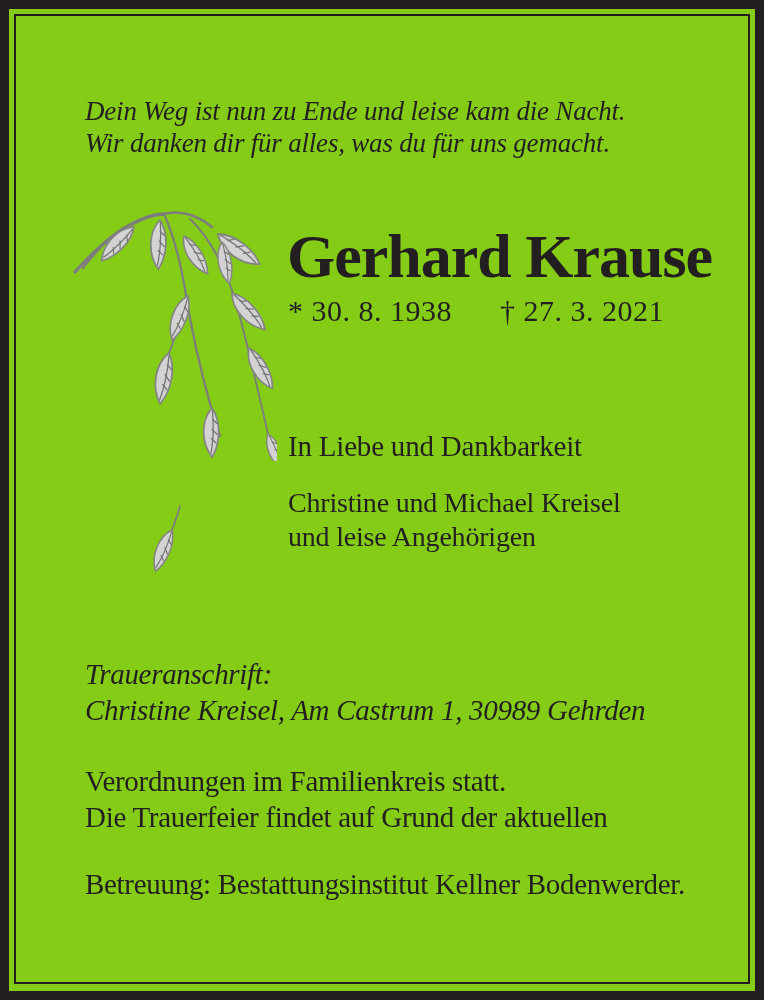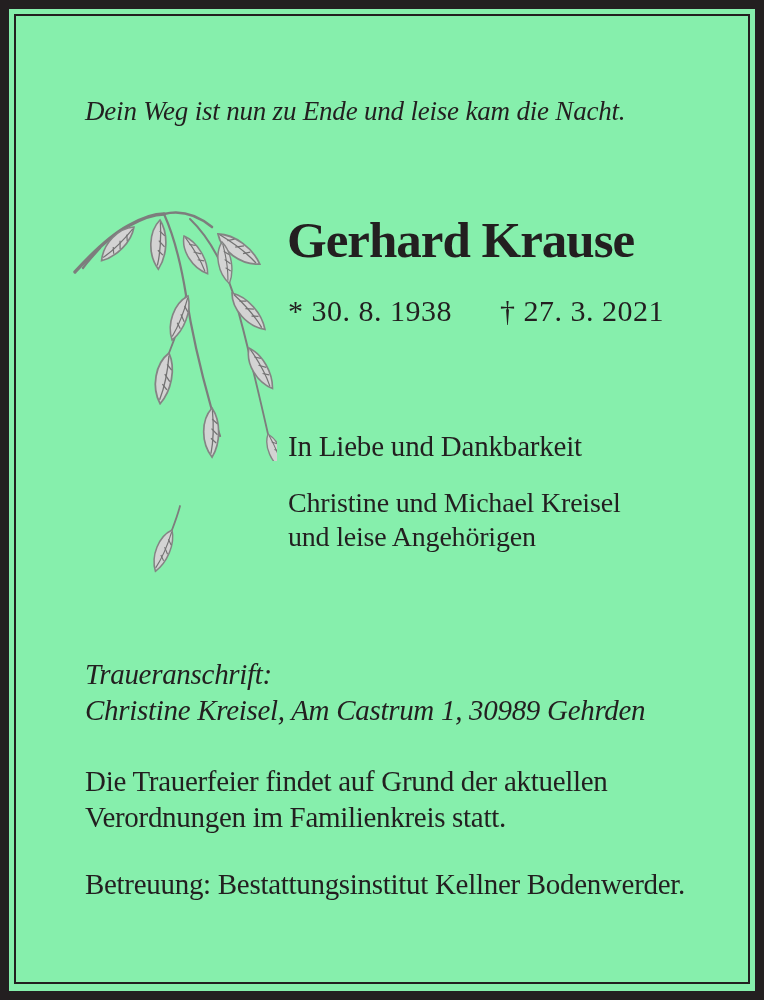--- a/index.html
+++ b/index.html
@@ -4,21 +4,21 @@
 <style>
   html, body {
     margin: 0;
     padding: 0;
     background: #ffffff;
   }
   .page {
     position: relative;
     width: 764px;
     height: 1000px;
-    background: #86efac;
+    background: #84cc16;
     font-family: "Liberation Serif", serif;
     color: #231f20;
     overflow: hidden;
   }
   .frame-outer {
     position: absolute;
     inset: 0;
     border: 9px solid #231f20;
     box-sizing: border-box;
     pointer-events: none;
@@ -53,22 +53,22 @@
   .falling-leaf {
     position: absolute;
     left: 128px;
     top: 500px;
     width: 75px;
     height: 95px;
   }
   .deceased-name {
     position: absolute;
     left: 287px;
-    top: 212px;
-    font-size: 51px;
+    top: 228px;
+    font-size: 62px;
     font-weight: bold;
     letter-spacing: -1px;
     line-height: 56px;
     white-space: nowrap;
   }
   .dates-row {
     position: absolute;
     left: 288px;
     top: 294px;
     display: flex;
@@ -141,20 +141,21 @@
 </head>
 <body>
 
 <div class="page">
 
   <div class="frame-outer"></div>
   <div class="frame-inner"></div>
 
   <div class="epigraph">
     <div>Dein Weg ist nun zu Ende und leise kam die Nacht.</div>
+    <div>Wir danken dir für alles, was du für uns gemacht.</div>
   </div>
 
   <svg class="branch-illustration" viewBox="0 0 205 265" xmlns="http://www.w3.org/2000/svg" aria-hidden="true">
     <defs>
       <g id="leaf">
         <path class="leaf-blade" d="M0 0 C 10 -12, 30 -17, 45 -13 C 35 1, 14 7, 0 0 Z"></path>
         <path class="leaf-vein" d="M2 -1 C 15 -6, 30 -10, 42 -11"></path>
         <path class="leaf-vein" d="M10 -3 L 13 -9 M19 -5 L 23 -12 M28 -7 L 31 -13" stroke-width="0.8"></path>
       </g>
     </defs>
@@ -202,19 +203,19 @@
     <div>Christine und Michael Kreisel</div>
     <div>und leise Angehörigen</div>
   </div>
 
   <div class="address-block">
     <div>Traueranschrift:</div>
     <div>Christine Kreisel, Am Castrum 1, 30989 Gehrden</div>
   </div>
 
   <div class="ceremony-block">
+    <div>Verordnungen im Familienkreis statt.</div>
     <div>Die Trauerfeier findet auf Grund der aktuellen</div>
-    <div>Verordnungen im Familienkreis statt.</div>
   </div>
 
   <div class="care-line">Betreuung: Bestattungsinstitut Kellner Bodenwerder.</div>
 
 </div>
 
 </body></html>

